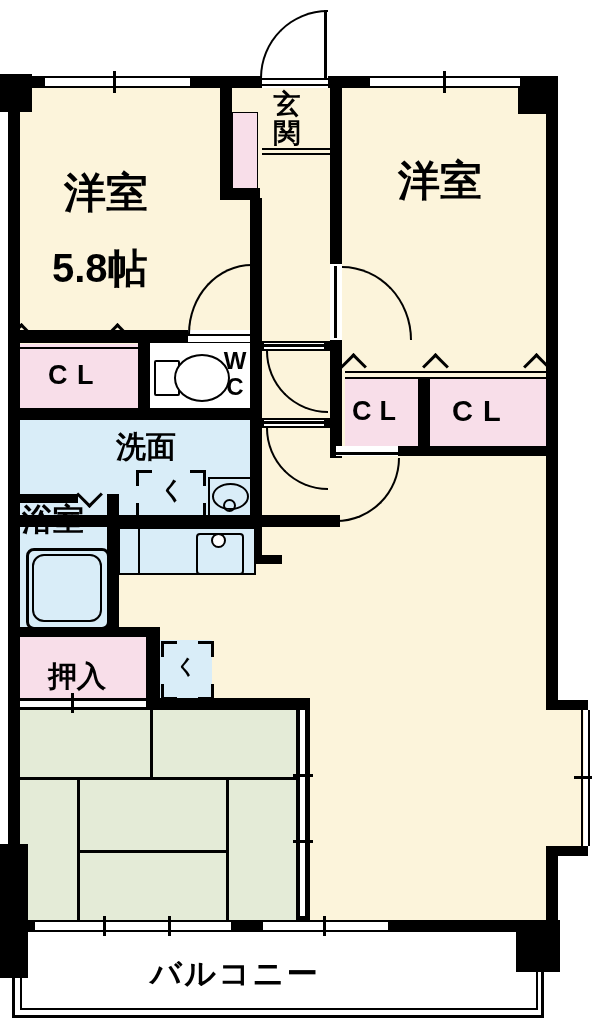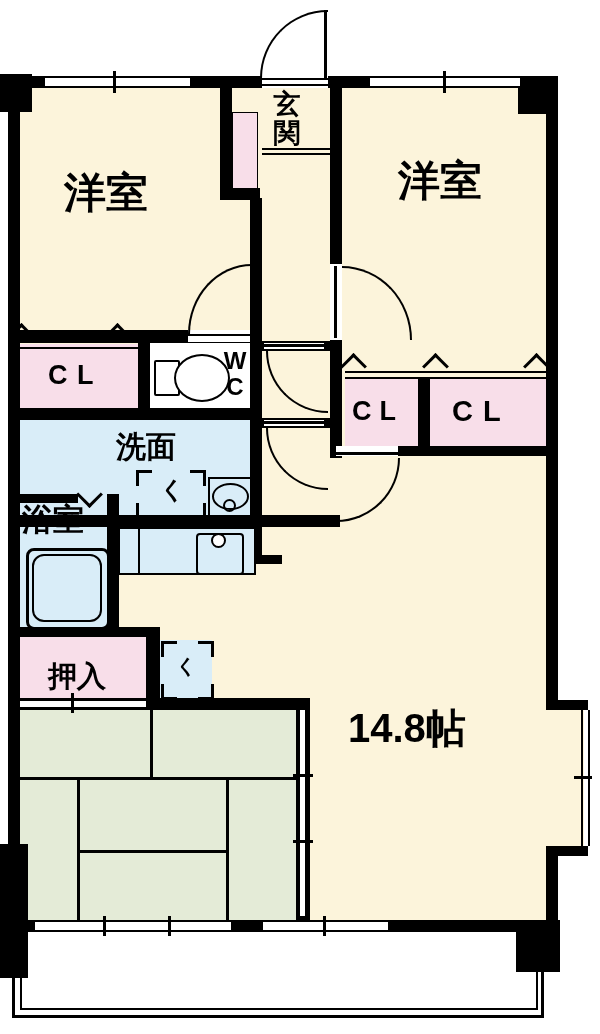--- a/index.html
+++ b/index.html
@@ -163,24 +163,25 @@
   <div class="w" style="left:77px;top:850px;width:152px;height:3px"></div>
 
   <div class="w" style="left:12px;top:976px;width:3px;height:42px"></div>
   <div class="w" style="left:12px;top:1015px;width:532px;height:3px"></div>
   <div class="w" style="left:541px;top:970px;width:3px;height:48px"></div>
   <div class="w" style="left:20px;top:976px;width:2px;height:34px"></div>
   <div class="w" style="left:20px;top:1008px;width:518px;height:2px"></div>
   <div class="w" style="left:536px;top:970px;width:2px;height:40px"></div>
 
   <div class="label" style="left:64px;top:172px;font-size:42px">洋室</div>
+  <div class="label" style="left:52px;top:248px;font-size:40px">5.8帖</div>
   <div class="label" style="left:398px;top:160px;font-size:42px">洋室</div>
   <div class="label vert" style="left:272px;top:90px;width:30px;font-size:27px">玄関</div>
   <div class="label vert" style="left:222px;top:348px;width:26px;font-size:24px">WC</div>
   <div class="label" style="left:48px;top:362px;font-size:27px;letter-spacing:0.35em">CL</div>
   <div class="label" style="left:352px;top:398px;font-size:27px;letter-spacing:0.3em">CL</div>
   <div class="label" style="left:452px;top:397px;font-size:29px;letter-spacing:0.35em">CL</div>
   <div class="label" style="left:116px;top:432px;font-size:30px">洗面</div>
   <div class="label" style="left:22px;top:504px;font-size:31px">浴室</div>
   <div class="label" style="left:48px;top:662px;font-size:29px">押入</div>
-  <div class="label" style="left:348px;top:708px;font-size:40px">14.8帖</div>
+  <div class="label" style="left:150px;top:958px;font-size:31px;letter-spacing:0.08em">バルコニー</div>
 
 </div>
 
 </body></html>

